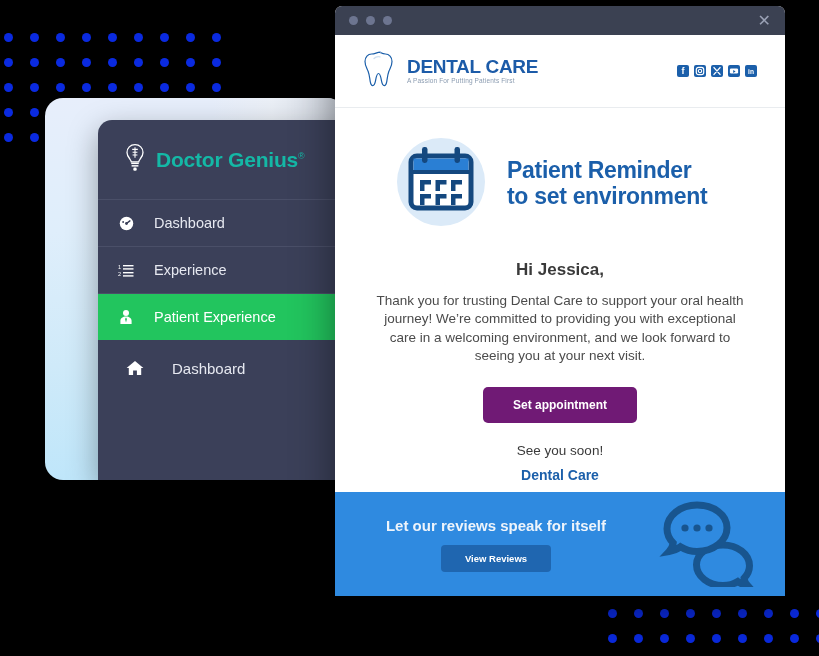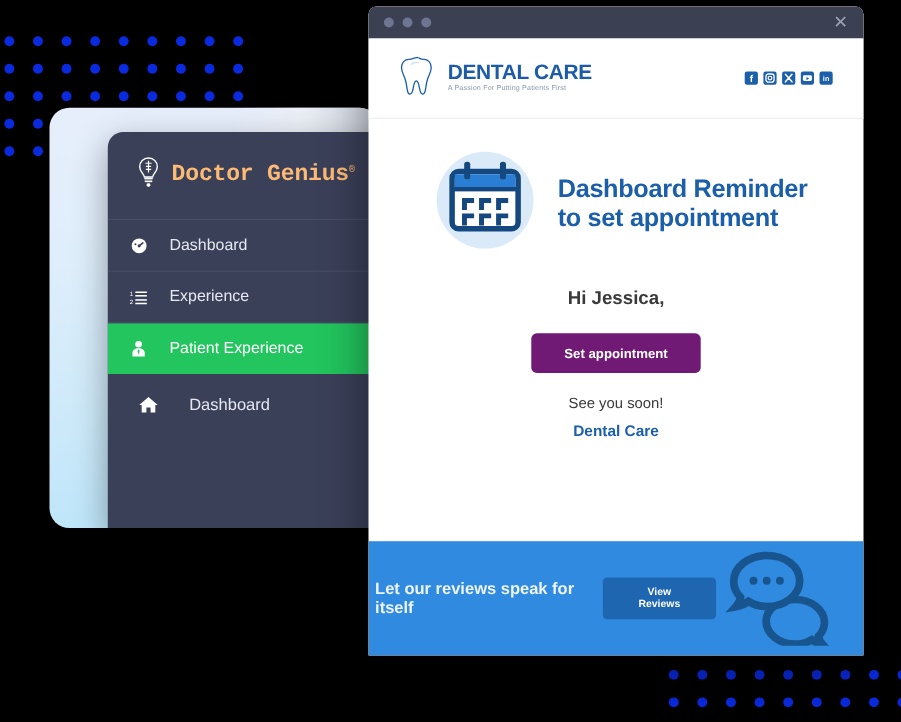--- a/index.html
+++ b/index.html
@@ -36,21 +36,21 @@
     border-radius:14px 14px 0 0;
     background:#3b4059;
     overflow:hidden;
     box-shadow:0 10px 30px rgba(0,0,0,.35);
   }
   #brand-row{
     height:79px;display:flex;align-items:center;padding-left:26px;gap:10px;
     border-bottom:1px solid #4a4f68;
   }
   #brand-name{
-    color:#fdba74;font-family:Liberation Mono, monospace;
+    color:#14b8a6;font-family:Liberation Sans, sans-serif;
     font-size:21px;font-weight:700;letter-spacing:-.2px;white-space:nowrap;
   }
   #brand-name sup{font-size:9px;vertical-align:super;font-weight:400;}
   .nav-item{
     height:46px;display:flex;align-items:center;gap:0;
     border-bottom:1px solid #4a4f68;
     color:#e6e8f0;font-size:14.5px;
   }
   .nav-item .ico{width:56px;display:flex;justify-content:center;align-items:center;color:#ffffff;}
   .nav-item.active{background:#22c55e;border-bottom:none;color:#ffffff;}
@@ -101,21 +101,21 @@
     border:none;border-radius:5px;padding:11px 30px;cursor:pointer;
     font-family:"Liberation Sans", sans-serif;
   }
   #signoff{text-align:center;color:#3a3a3a;font-size:13.5px;margin-top:20px;}
   #signature{text-align:center;color:#1b5faa;font-size:14px;font-weight:700;margin-top:9px;}
 
   #reviews-band{
     position:absolute;left:0;bottom:0;width:450px;height:104px;
     background:#2f8ae0;display:flex;align-items:center;
   }
-  #reviews-left{width:310px;display:flex;flex-direction:row;align-items:center;gap:11px;padding-left:6px;}
+  #reviews-left{width:310px;display:flex;flex-direction:column;align-items:center;gap:11px;padding-left:6px;}
   #reviews-title{color:#eef4fb;font-size:15px;font-weight:700;}
   #reviews-button{
     background:#1f66b0;color:#ffffff;font-size:9.5px;font-weight:700;
     border:none;border-radius:4px;padding:8px 24px;cursor:pointer;
     font-family:"Liberation Sans", sans-serif;
   }
   #reviews-icon{flex:1;display:flex;align-items:center;justify-content:center;}
 </style>
 </head>
 <body>
@@ -324,26 +324,27 @@
             <path d="M27 46h11v4.5h-6.5V57H27z"></path>
             <path d="M42.5 46h11v4.5H47V57h-4.5z"></path>
             <path d="M58 46h11v4.5h-6.5V57H58z"></path>
             <path d="M27 60h11v4.5h-6.5V71H27z"></path>
             <path d="M42.5 60h11v4.5H47V71h-4.5z"></path>
             <path d="M58 60h11v4.5h-6.5V71H58z"></path>
           </g>
         </svg>
       </span>
       <span id="hero-text">
-        <div>Dashboard Reminder</div>
-        <div>to set appointment</div>
+        <div>Patient Reminder</div>
+        <div>to set environment</div>
       </span>
     </div>
 
     <div id="greeting">Hi Jessica,</div>
+    <div id="body-copy">Thank you for trusting Dental Care to support your oral health journey! We’re committed to providing you with exceptional care in a welcoming environment, and we look forward to seeing you at your next visit.</div>
 
     <div id="cta-wrap">
       <button id="cta-button">Set appointment</button>
     </div>
 
     <div id="signoff">See you soon!</div>
     <div id="signature">Dental Care</div>
 
     <div id="reviews-band">
       <div id="reviews-left">

